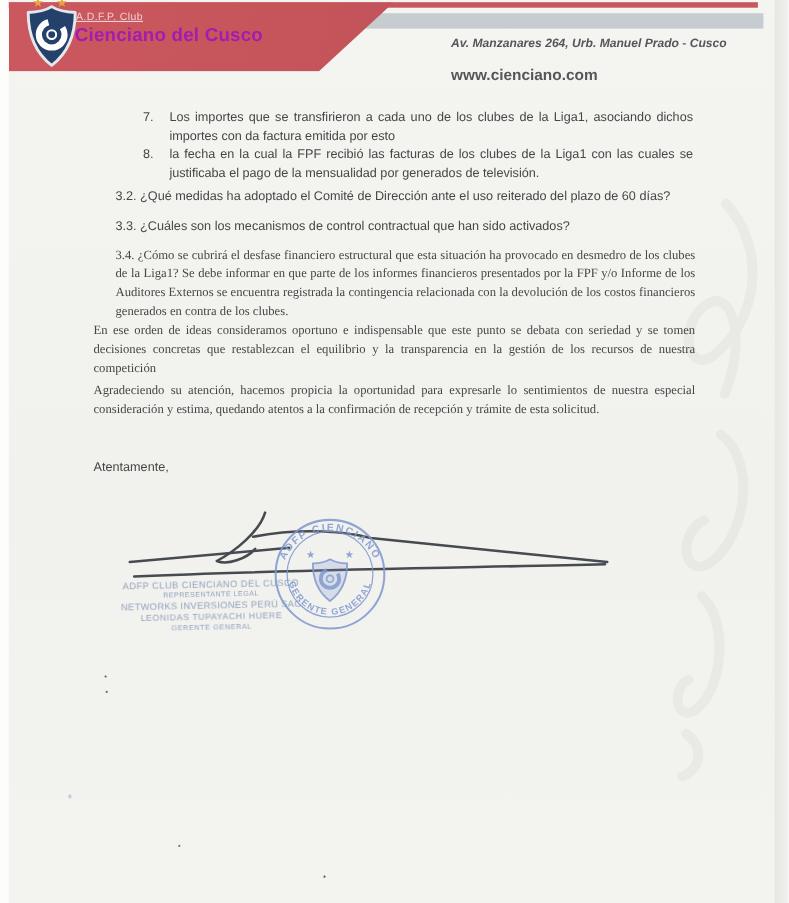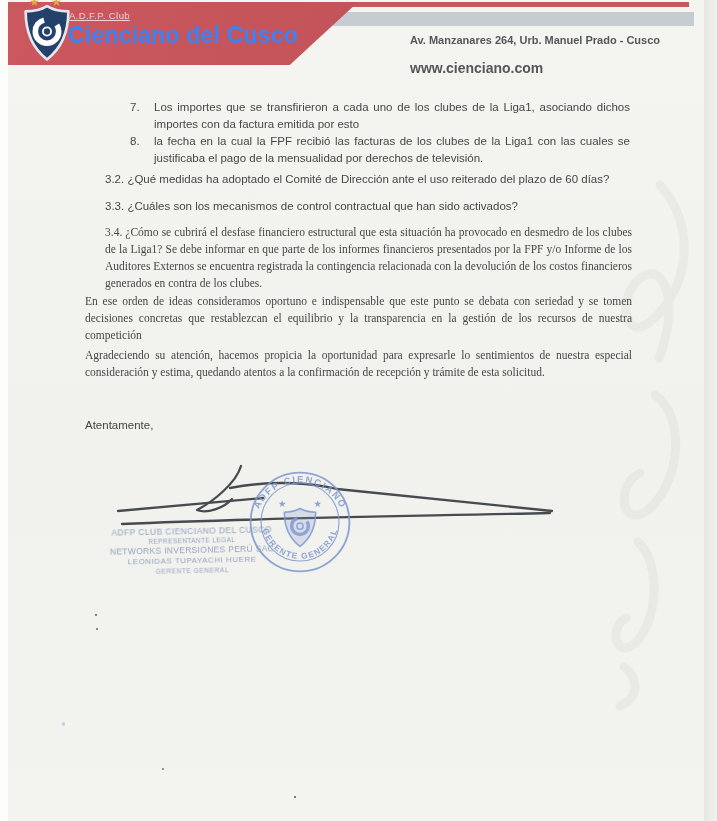--- a/index.html
+++ b/index.html
@@ -16,22 +16,22 @@
   .red-strip{position:absolute;left:8px;top:2px;width:681px;height:5px;background:#c9565c;z-index:3;}
   .gray-bar{position:absolute;left:328px;top:12px;width:366px;height:14px;background:#c6ccd0;z-index:2;}
   .red-banner{position:absolute;left:8px;top:2px;width:350px;height:63px;z-index:4;
     background:linear-gradient(100deg,#cb585e,#c3535a);
     clip-path:polygon(0 0,100% 0,80.5% 100%,0 100%);}
   .star{position:absolute;font-size:12px;color:#e7a63e;z-index:6;line-height:12px;}
   .star.s1{left:29px;top:-4px;}
   .star.s2{left:51px;top:-4px;}
   .shield{position:absolute;left:23px;top:4px;width:48px;height:58px;z-index:6;}
   .adfp{position:absolute;left:69px;top:10px;z-index:6;font-size:9.5px;color:#f0d2d3;letter-spacing:.4px;text-decoration:underline;}
-  .clubname{position:absolute;left:68px;top:22px;z-index:6;font-size:23px;font-weight:bold;color:#3b82f6;letter-spacing:.2px;}
-  .address{position:absolute;left:410px;top:34px;font-size:11px;font-weight:bold;color:#54575a;z-index:5;}
+  .clubname{position:absolute;left:68px;top:22px;z-index:6;font-size:17px;font-weight:bold;color:#a21caf;letter-spacing:.2px;}
+  .address{position:absolute;left:410px;top:34px;font-size:11px;font-weight:bold;color:#54575a;z-index:5;font-style:italic;}
   .website{position:absolute;left:410px;top:60px;font-size:14px;font-weight:bold;color:#54575a;z-index:5;}
   
   .t{position:absolute;font-size:11.5px;line-height:17px;color:#464646;z-index:2;}
   .just{text-align:justify;font-family:Liberation Serif, serif;}
   .items{left:130px;top:99px;width:500px;}
   .item{display:flex;}
   .item .num{width:24px;flex:0 0 24px;}
   .item .itx{flex:1;text-align:justify;}
   .q32{left:105px;top:171px;width:540px;}
   .q33{left:105px;top:198px;width:540px;}
@@ -80,21 +80,21 @@
 <div class="address">Av. Manzanares 264, Urb. Manuel Prado - Cusco</div>
 <div class="website">www.cienciano.com</div>
 
 <div class="t items">
   <div class="item">
     <span class="num">7.</span>
     <span class="itx">Los importes que se transfirieron a cada uno de los clubes de la Liga1, asociando dichos importes con da factura emitida por esto</span>
   </div>
   <div class="item">
     <span class="num">8.</span>
-    <span class="itx">la fecha en la cual la FPF recibió las facturas de los clubes de la Liga1 con las cuales se justificaba el pago de la mensualidad por derechos de televisión.</span>
+    <span class="itx">la fecha en la cual la FPF recibió las facturas de los clubes de la Liga1 con las cuales se justificaba el pago de la mensualidad por generados de televisión.</span>
   </div>
 </div>
 
 <div class="t q32">3.2. ¿Qué medidas ha adoptado el Comité de Dirección ante el uso reiterado del plazo de 60 días?</div>
 <div class="t q33">3.3. ¿Cuáles son los mecanismos de control contractual que han sido activados?</div>
 <div class="t q34 just">3.4. ¿Cómo se cubrirá el desfase financiero estructural que esta situación ha provocado en desmedro de los clubes de la Liga1? Se debe informar en que parte de los informes financieros presentados por la FPF y/o Informe de los Auditores Externos se encuentra registrada la contingencia relacionada con la devolución de los costos financieros generados en contra de los clubes.</div>
 
 <div class="t p1 just">En ese orden de ideas consideramos oportuno e indispensable que este punto se debata con seriedad y se tomen decisiones concretas que restablezcan el equilibrio y la transparencia en la gestión de los recursos de nuestra competición</div>
 <div class="t p2 just">Agradeciendo su atención, hacemos propicia la oportunidad para expresarle lo sentimientos de nuestra especial consideración y estima, quedando atentos a la confirmación de recepción y trámite de esta solicitud.</div>
 <div class="t closing">Atentamente,</div>

